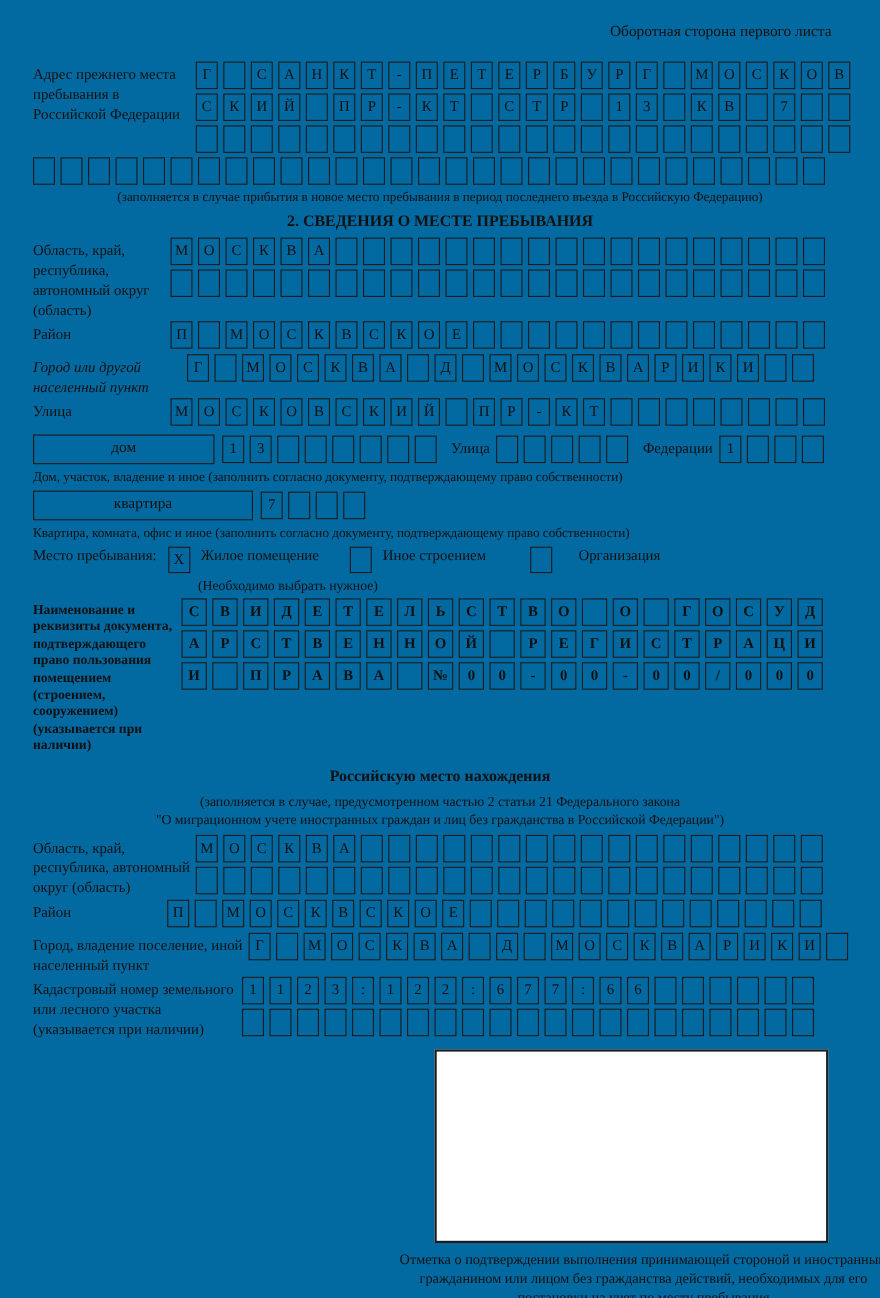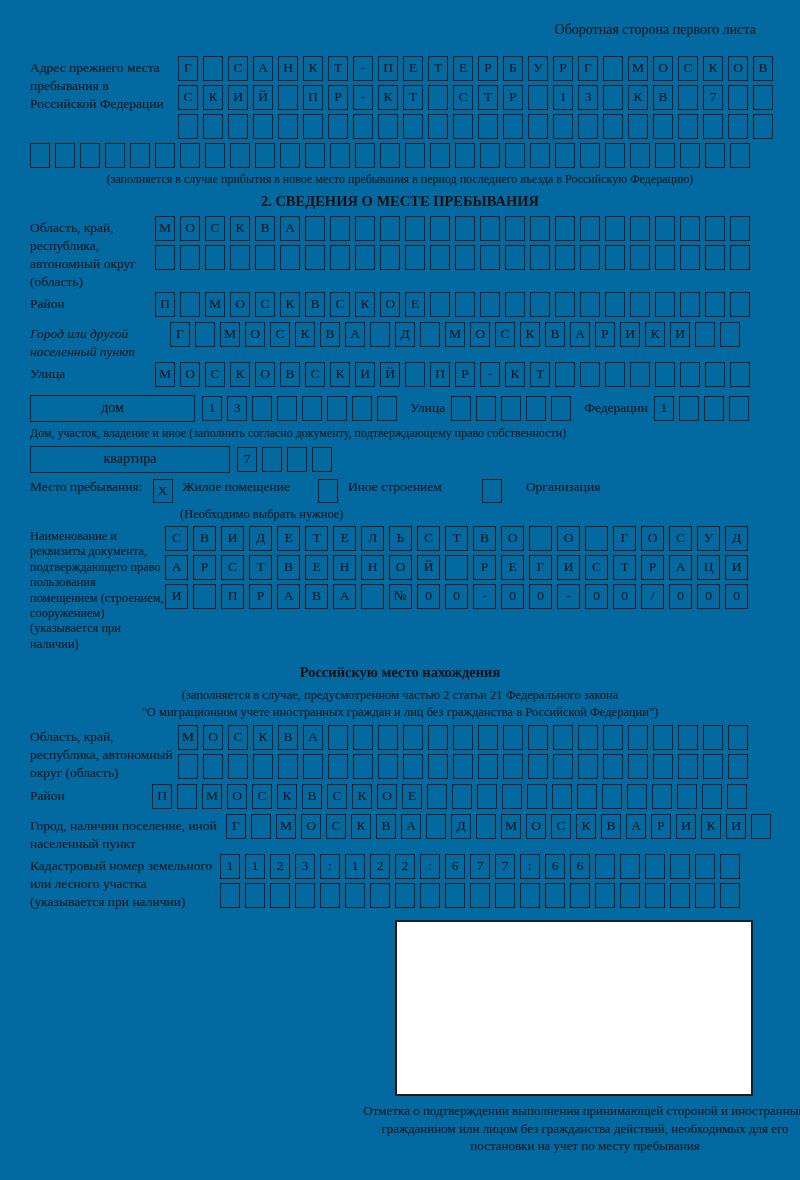--- a/index.html
+++ b/index.html
@@ -48,21 +48,21 @@
 
   .chk-row{ display:flex; align-items:flex-start; height:27px; margin-top:5px; font-size:13.5px; }
   .chkbox{
     box-sizing:border-box; width:20px; height:24px; border:1.6px solid #1c1c1c;
     display:inline-flex; align-items:center; justify-content:center;
     font-size:13.5px; margin:0 10px;
   }
   .chk-note{ font-size:12.5px; padding-left:150px; margin:1px 0 4px 0; }
 
   .doc-field .flabel{ width:135px; font-size:12.4px; line-height:15.4px; }
-  .doc-field{ margin-top:4px; }
+  .doc-field{ margin-top:4px;font-weight:bold; }
 
   .fact-note{ font-size:12.5px; text-align:center; line-height:16.5px; }
 
   .stamp-box{
     box-sizing:border-box;
     margin:8px 0 0 365px;
     width:358px; height:176px;
     border:2px solid #1c1c1c;
     background:#fff;
   }
@@ -138,20 +138,21 @@
   </div>
   <div class="block-note" style="text-align:left;margin-top:3px;">Дом, участок, владение и иное (заполнить согласно документу, подтверждающему право собственности)</div>
 
   <div class="inline-row">
     <div class="label-box" style="width:200px;">квартира</div>
     <div style="width:7px;"></div>
     <div>
         <div class="cellrow"><span class="cell">7</span><span class="cell"></span><span class="cell"></span><span class="cell"></span></div>
       </div>
   </div>
+  <div class="block-note" style="text-align:left;margin-top:3px;">Квартира, комната, офис и иное (заполнить согласно документу, подтверждающему право собственности)</div>
 
   <div class="chk-row">
     <span>Место пребывания:</span>
     <span class="chkbox">X</span>
     <span>Жилое помещение</span>
     <span class="chkbox" style="margin-left:28px;"></span>
     <span>Иное строением</span>
     <span class="chkbox" style="margin-left:40px;margin-right:24px;"></span>
     <span>Организация</span>
   </div>
@@ -177,21 +178,21 @@
           <div class="cellrow"><span class="cell"></span><span class="cell"></span><span class="cell"></span><span class="cell"></span><span class="cell"></span><span class="cell"></span><span class="cell"></span><span class="cell"></span><span class="cell"></span><span class="cell"></span><span class="cell"></span><span class="cell"></span><span class="cell"></span><span class="cell"></span><span class="cell"></span><span class="cell"></span><span class="cell"></span><span class="cell"></span><span class="cell"></span><span class="cell"></span><span class="cell"></span><span class="cell"></span><span class="cell"></span></div>
         </div>
       </div>
       <div class="field">
         <div class="flabel" style="width: 122px;">Район</div>
         <div class="cellcol">
           <div class="cellrow"><span class="cell">П</span><span class="cell"></span><span class="cell">М</span><span class="cell">О</span><span class="cell">С</span><span class="cell">К</span><span class="cell">В</span><span class="cell">С</span><span class="cell">К</span><span class="cell">О</span><span class="cell">Е</span><span class="cell"></span><span class="cell"></span><span class="cell"></span><span class="cell"></span><span class="cell"></span><span class="cell"></span><span class="cell"></span><span class="cell"></span><span class="cell"></span><span class="cell"></span><span class="cell"></span><span class="cell"></span><span class="cell"></span></div>
         </div>
       </div>
       <div class="field">
-        <div class="flabel" style="width: 196px;">Город, наличии поселение, иной населенный пункт</div>
+        <div class="flabel" style="width: 196px;">Город, владение поселение, иной населенный пункт</div>
         <div class="cellcol">
           <div class="cellrow"><span class="cell">Г</span><span class="cell"></span><span class="cell">М</span><span class="cell">О</span><span class="cell">С</span><span class="cell">К</span><span class="cell">В</span><span class="cell">А</span><span class="cell"></span><span class="cell">Д</span><span class="cell"></span><span class="cell">М</span><span class="cell">О</span><span class="cell">С</span><span class="cell">К</span><span class="cell">В</span><span class="cell">А</span><span class="cell">Р</span><span class="cell">И</span><span class="cell">К</span><span class="cell">И</span><span class="cell"></span></div>
         </div>
       </div>
       <div class="field">
         <div class="flabel" style="width: 190px;">Кадастровый номер земельного или лесного участка (указывается при наличии)</div>
         <div class="cellcol">
           <div class="cellrow"><span class="cell">1</span><span class="cell">1</span><span class="cell">2</span><span class="cell">3</span><span class="cell">:</span><span class="cell">1</span><span class="cell">2</span><span class="cell">2</span><span class="cell">:</span><span class="cell">6</span><span class="cell">7</span><span class="cell">7</span><span class="cell">:</span><span class="cell">6</span><span class="cell">6</span><span class="cell"></span><span class="cell"></span><span class="cell"></span><span class="cell"></span><span class="cell"></span><span class="cell"></span></div>
           <div class="cellrow"><span class="cell"></span><span class="cell"></span><span class="cell"></span><span class="cell"></span><span class="cell"></span><span class="cell"></span><span class="cell"></span><span class="cell"></span><span class="cell"></span><span class="cell"></span><span class="cell"></span><span class="cell"></span><span class="cell"></span><span class="cell"></span><span class="cell"></span><span class="cell"></span><span class="cell"></span><span class="cell"></span><span class="cell"></span><span class="cell"></span><span class="cell"></span></div>
         </div>

